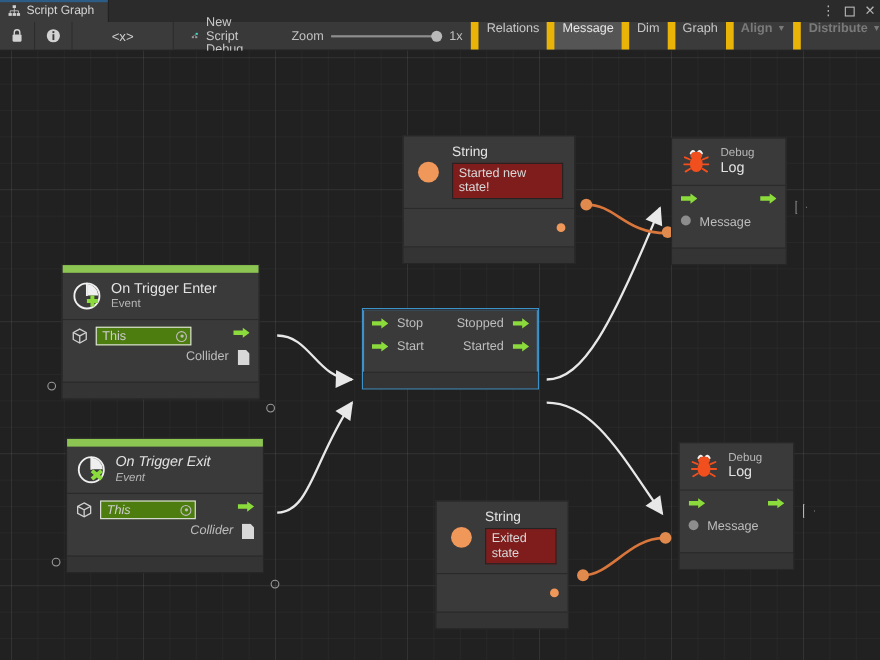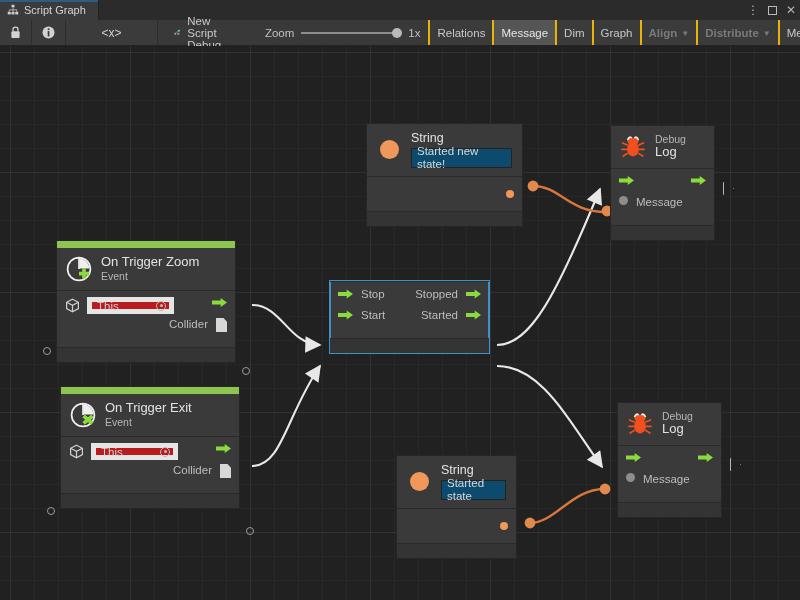--- a/index.html
+++ b/index.html
@@ -59,23 +59,23 @@
   }
   .tb-zoom { display: flex; align-items: center; gap: 7px; padding: 0 8px; color: #c0c0c0; margin-left: 16px; }
   .slider { position: relative; width: 100px; height: 14px; display: flex; align-items: center; }
   .slider .track { width: 100%; height: 2px; background: #8e8e8e; }
   .slider .knob {
     position: absolute; right: -1px; top: 2px;
     width: 10px; height: 10px; border-radius: 50%; background: #b9b9b9;
   }
   .tb-right { margin-left: auto; display: flex; align-items: stretch; }
   .tb-item {
-    display: flex; align-items: center; gap: 4px;
+    display: flex; gap: 4px;
     padding: 0 7px; color: #c8c8c8; font-size: 11.5px;
-    border-left: 2px solid #eab308;
+    border-left: 7px solid #eab308;
     background: #3b3b3b;
   }
   .tb-item.active { background: #555555; color: #e6e6e6; }
   .tb-item.disabled { color: #7a7a7a; font-weight: bold; }
   .caret { font-size: 8px; position: relative; top: 1px; }
 
   
   .canvas {
     position: absolute; top: 46px; left: 0; width: 800px; height: 554px;
     background-color: #212121;
@@ -111,34 +111,34 @@
     background: #8cdb3c;
     clip-path: polygon(0 32%, 58% 32%, 58% 8%, 100% 50%, 58% 92%, 58% 68%, 0 68%);
   }
   .dot-grey { width: 9px; height: 9px; border-radius: 50%; background: #8d8d8d; display: inline-block; }
   .dot-orange-big { width: 19px; height: 19px; border-radius: 50%; background: #f0975a; display: inline-block; }
   .dot-orange { width: 8px; height: 8px; border-radius: 50%; background: #f0975a; display: inline-block; }
   .port-label { font-size: 11.5px; color: #bdbdbd; }
 
   .objfield {
     display: flex; align-items: center; justify-content: space-between;
-    background: #b91c1c; border: 5px solid #e5e5e5;
+    background: #4d7c0f; border: 1px solid #e5e5e5;
     height: 17px; padding: 0 3px 0 5px; min-width: 85px;
     font-size: 11.5px; color: #cfcfcf;
   }
   .objfield .sel-dot {
     width: 10px; height: 10px; border-radius: 50%;
     border: 1.4px solid #bdbdbd; position: relative;
   }
   .objfield .sel-dot::after {
     content: ""; position: absolute; inset: 2.5px; border-radius: 50%; background: #bdbdbd;
   }
   .txtfield {
-    background: #0c4a6e; border: 1px solid #232323;
-    font-size: 11.5px; color: #d8d8d8; padding: 1px 5px; height: 20px;
+    background: #7f1d1d; border: 1px solid #232323;
+    font-size: 11.5px; color: #d8d8d8; padding: 1px 5px; height: 33px;
     display: flex; align-items: center;
   }
   .file-ico {
     width: 11px; height: 14px; background: #d8d8d8; display: inline-block;
     clip-path: polygon(0 0, 68% 0, 100% 26%, 100% 100%, 0 100%);
   }
   .ext-port-o {
     position: absolute; width: 8px; height: 8px; border-radius: 50%;
     border: 1.3px solid #9a9a9a; background: transparent;
   }
@@ -315,21 +315,21 @@
       <div class="node-accent"></div>
       <div class="node-head">
         <span class="ico">
           <svg width="26" height="26" viewBox="0 0 26 26">
             <path d="M13 13 L13 1.6 A11.4 11.4 0 0 0 13 24.4 A11.4 11.4 0 0 0 13 1.6 Z" fill="none" stroke="#efefef" stroke-width="1.7"></path>
             <path d="M13.4 2.2 A10.8 10.8 0 0 1 23.4 12.6 L13.4 12.6 Z" fill="#efefef"></path>
             <path d="M13 17.6 h10 M18 12.6 v10" stroke="#8cdb3c" stroke-width="3.6" stroke-linecap="butt"></path>
           </svg>
         </span>
         <div class="node-titles">
-          <span class="t-big">On Trigger Zoom</span>
+          <span class="t-big">On Trigger Enter</span>
           <span class="t-small">Event</span>
         </div>
       </div>
       <div class="node-div"></div>
       <div class="node-body">
         <div class="row sp">
           <span style="display:flex;align-items:center;gap:7px">
             <svg width="15" height="15" viewBox="0 0 15 15">
               <path d="M7.5 1.2 L13.4 4.3 L13.4 10.6 L7.5 13.8 L1.6 10.6 L1.6 4.3 Z" fill="none" stroke="#d0d0d0" stroke-width="1.2"></path>
               <path d="M1.6 4.3 L7.5 7.4 L13.4 4.3 M7.5 7.4 L7.5 13.8" fill="none" stroke="#d0d0d0" stroke-width="1.2"></path>
@@ -371,21 +371,21 @@
           </span>
           <span style="display:flex;align-items:center;gap:8px">
             <span class="port-label">Started</span>
             <span class="arrow-g"></span>
           </span>
         </div>
       </div>
       <div class="node-foot"></div>
     </div>
 
-    <div class="node" style="left:60px; top:340px; width:180px;">
+    <div class="node" style="left:60px; top:352px; width:180px;font-style:italic;">
       <div class="node-accent"></div>
       <div class="node-head">
         <span class="ico">
           <svg width="26" height="26" viewBox="0 0 26 26">
             <path d="M13 13 L13 1.6 A11.4 11.4 0 0 0 13 24.4 A11.4 11.4 0 0 0 13 1.6 Z" fill="none" stroke="#efefef" stroke-width="1.7"></path>
             <path d="M13.4 2.2 A10.8 10.8 0 0 1 23.4 12.6 L13.4 12.6 Z" fill="#efefef"></path>
             <path d="M13.6 14 L22.4 21.4 M22.4 14 L13.6 21.4" stroke="#8cdb3c" stroke-width="3.6" stroke-linecap="butt"></path>
           </svg>
         </span>
         <div class="node-titles">
@@ -418,21 +418,21 @@
     <span class="ext-port-o" style="left:47px; top:461px;"></span>
     <span class="ext-port-o" style="left:246px; top:481px;"></span>
 
     <div class="node" style="left:396px; top:409px; width:121px;">
       <div class="node-head">
         <span class="ico" style="display:flex;align-items:center;justify-content:center">
           <span class="dot-orange-big"></span>
         </span>
         <div class="node-titles">
           <span class="t-big" style="font-size:12.5px">String</span>
-          <span class="txtfield" style="margin-top:3px">Started state</span>
+          <span class="txtfield" style="margin-top:3px">Exited state</span>
         </div>
       </div>
       <div class="node-div"></div>
       <div class="node-body" style="height:34px">
         <span class="dot-orange" style="position:absolute;right:8px;top:13px"></span>
       </div>
       <div class="node-foot"></div>
     </div>
 
     <div class="node" style="left:617px; top:356px; width:105px;">

